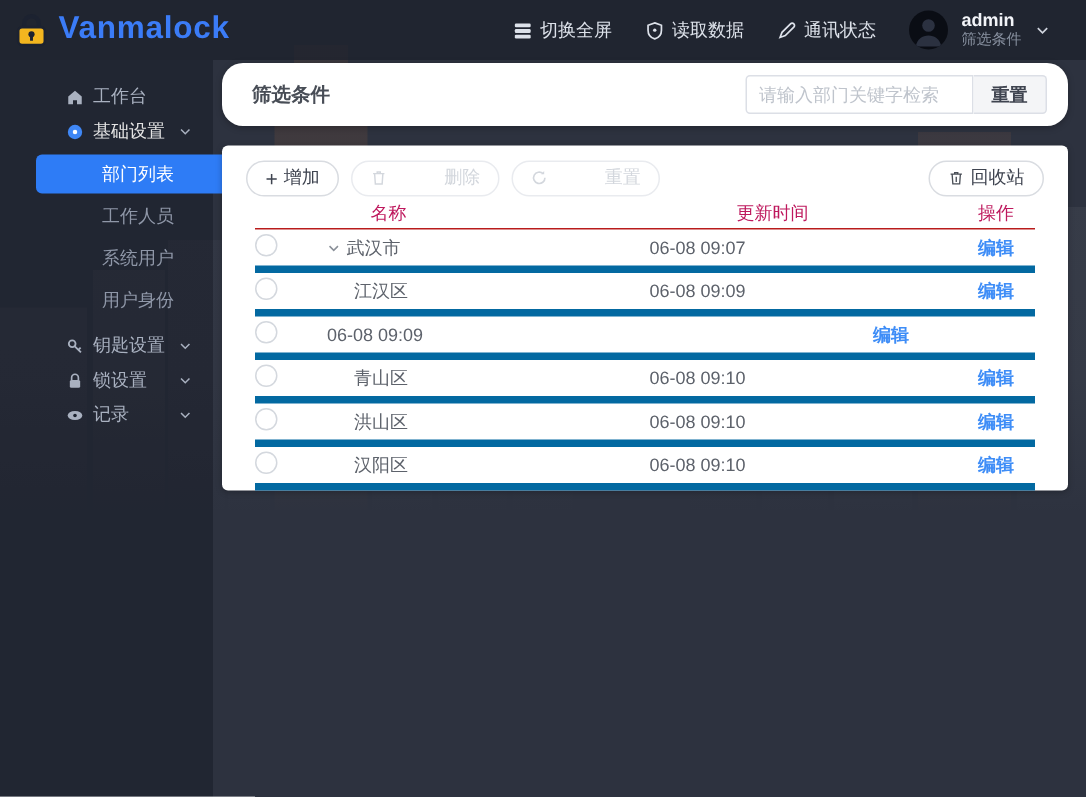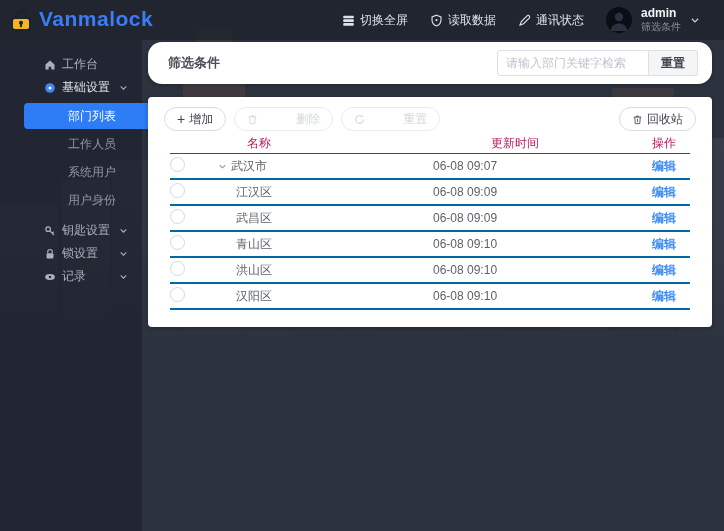--- a/index.html
+++ b/index.html
@@ -54,21 +54,21 @@
   .table-card{position:absolute;left:148px;top:97px;width:564px;height:230px;z-index:6;
     box-sizing:border-box;display:flex;flex-direction:column;}
   .toolbar{height:36px;display:flex;align-items:center;gap:8px;padding:8px 16px 0 16px;box-sizing:border-box;}
   .pill-btn{height:24px;display:inline-flex;align-items:center;gap:4px;padding:0 12px;background:#fff;
     border:1px solid #d9dce1;border-radius:12px;font-size:12px;color:#3f4450;cursor:pointer;font-family:"Liberation Sans",sans-serif;}
   .pill-btn.disabled{border-color:#e9ebef;color:#d3d7dd;cursor:not-allowed;gap:38px;}
   .pill-btn .plus{font-size:14px;line-height:1;}
   .recycle{margin-left:auto;}
   .tbl{padding:0 22px;}
   .trow{display:grid;grid-template-columns:48px 215px 1fr 70px;align-items:center;height:24px;
-    border-bottom:2px solid #0369a1;font-size:12px;color:#5d626b;}
+    border-bottom:5px solid #0369a1;font-size:12px;color:#5d626b;}
   .trow.thead{height:20px;border-bottom:1px solid #b91c1c;color:#be185d;gap:29px;}
   .c-action{text-align:right;padding-right:14px;}
   .edit-link{color:#3e8df7;font-weight:600;text-decoration:none;cursor:pointer;}
   .radio{width:13px;height:13px;border:1px solid #d4d8de;border-radius:50%;background:#fff;display:inline-block;cursor:pointer;}
   .c-name{display:flex;align-items:center;gap:4px;}
   .c-name .expand{display:flex;cursor:pointer;}
   .trow.child .c-name{padding-left:18px;}
   .tfoot{margin-top:auto;display:flex;align-items:center;padding:0 22px 10px 22px;}
   .total-text{font-size:12px;color:#5d626b;}
   .total-count{font-style:italic;padding:0 3px;}
@@ -286,23 +286,20 @@
         <span><span class="radio"></span></span>
         <span class="c-name">
             <span>江汉区</span>
           </span>
         <span>06-08 09:09</span>
         <span class="c-action"><a class="edit-link">编辑</a></span>
       </div>
 
       <div class="trow child">
         <span><span class="radio"></span></span>
-        <span class="c-name">
-            <span>武昌区</span>
-          </span>
         <span>06-08 09:09</span>
         <span class="c-action"><a class="edit-link">编辑</a></span>
       </div>
 
       <div class="trow child">
         <span><span class="radio"></span></span>
         <span class="c-name">
             <span>青山区</span>
           </span>
         <span>06-08 09:10</span>

